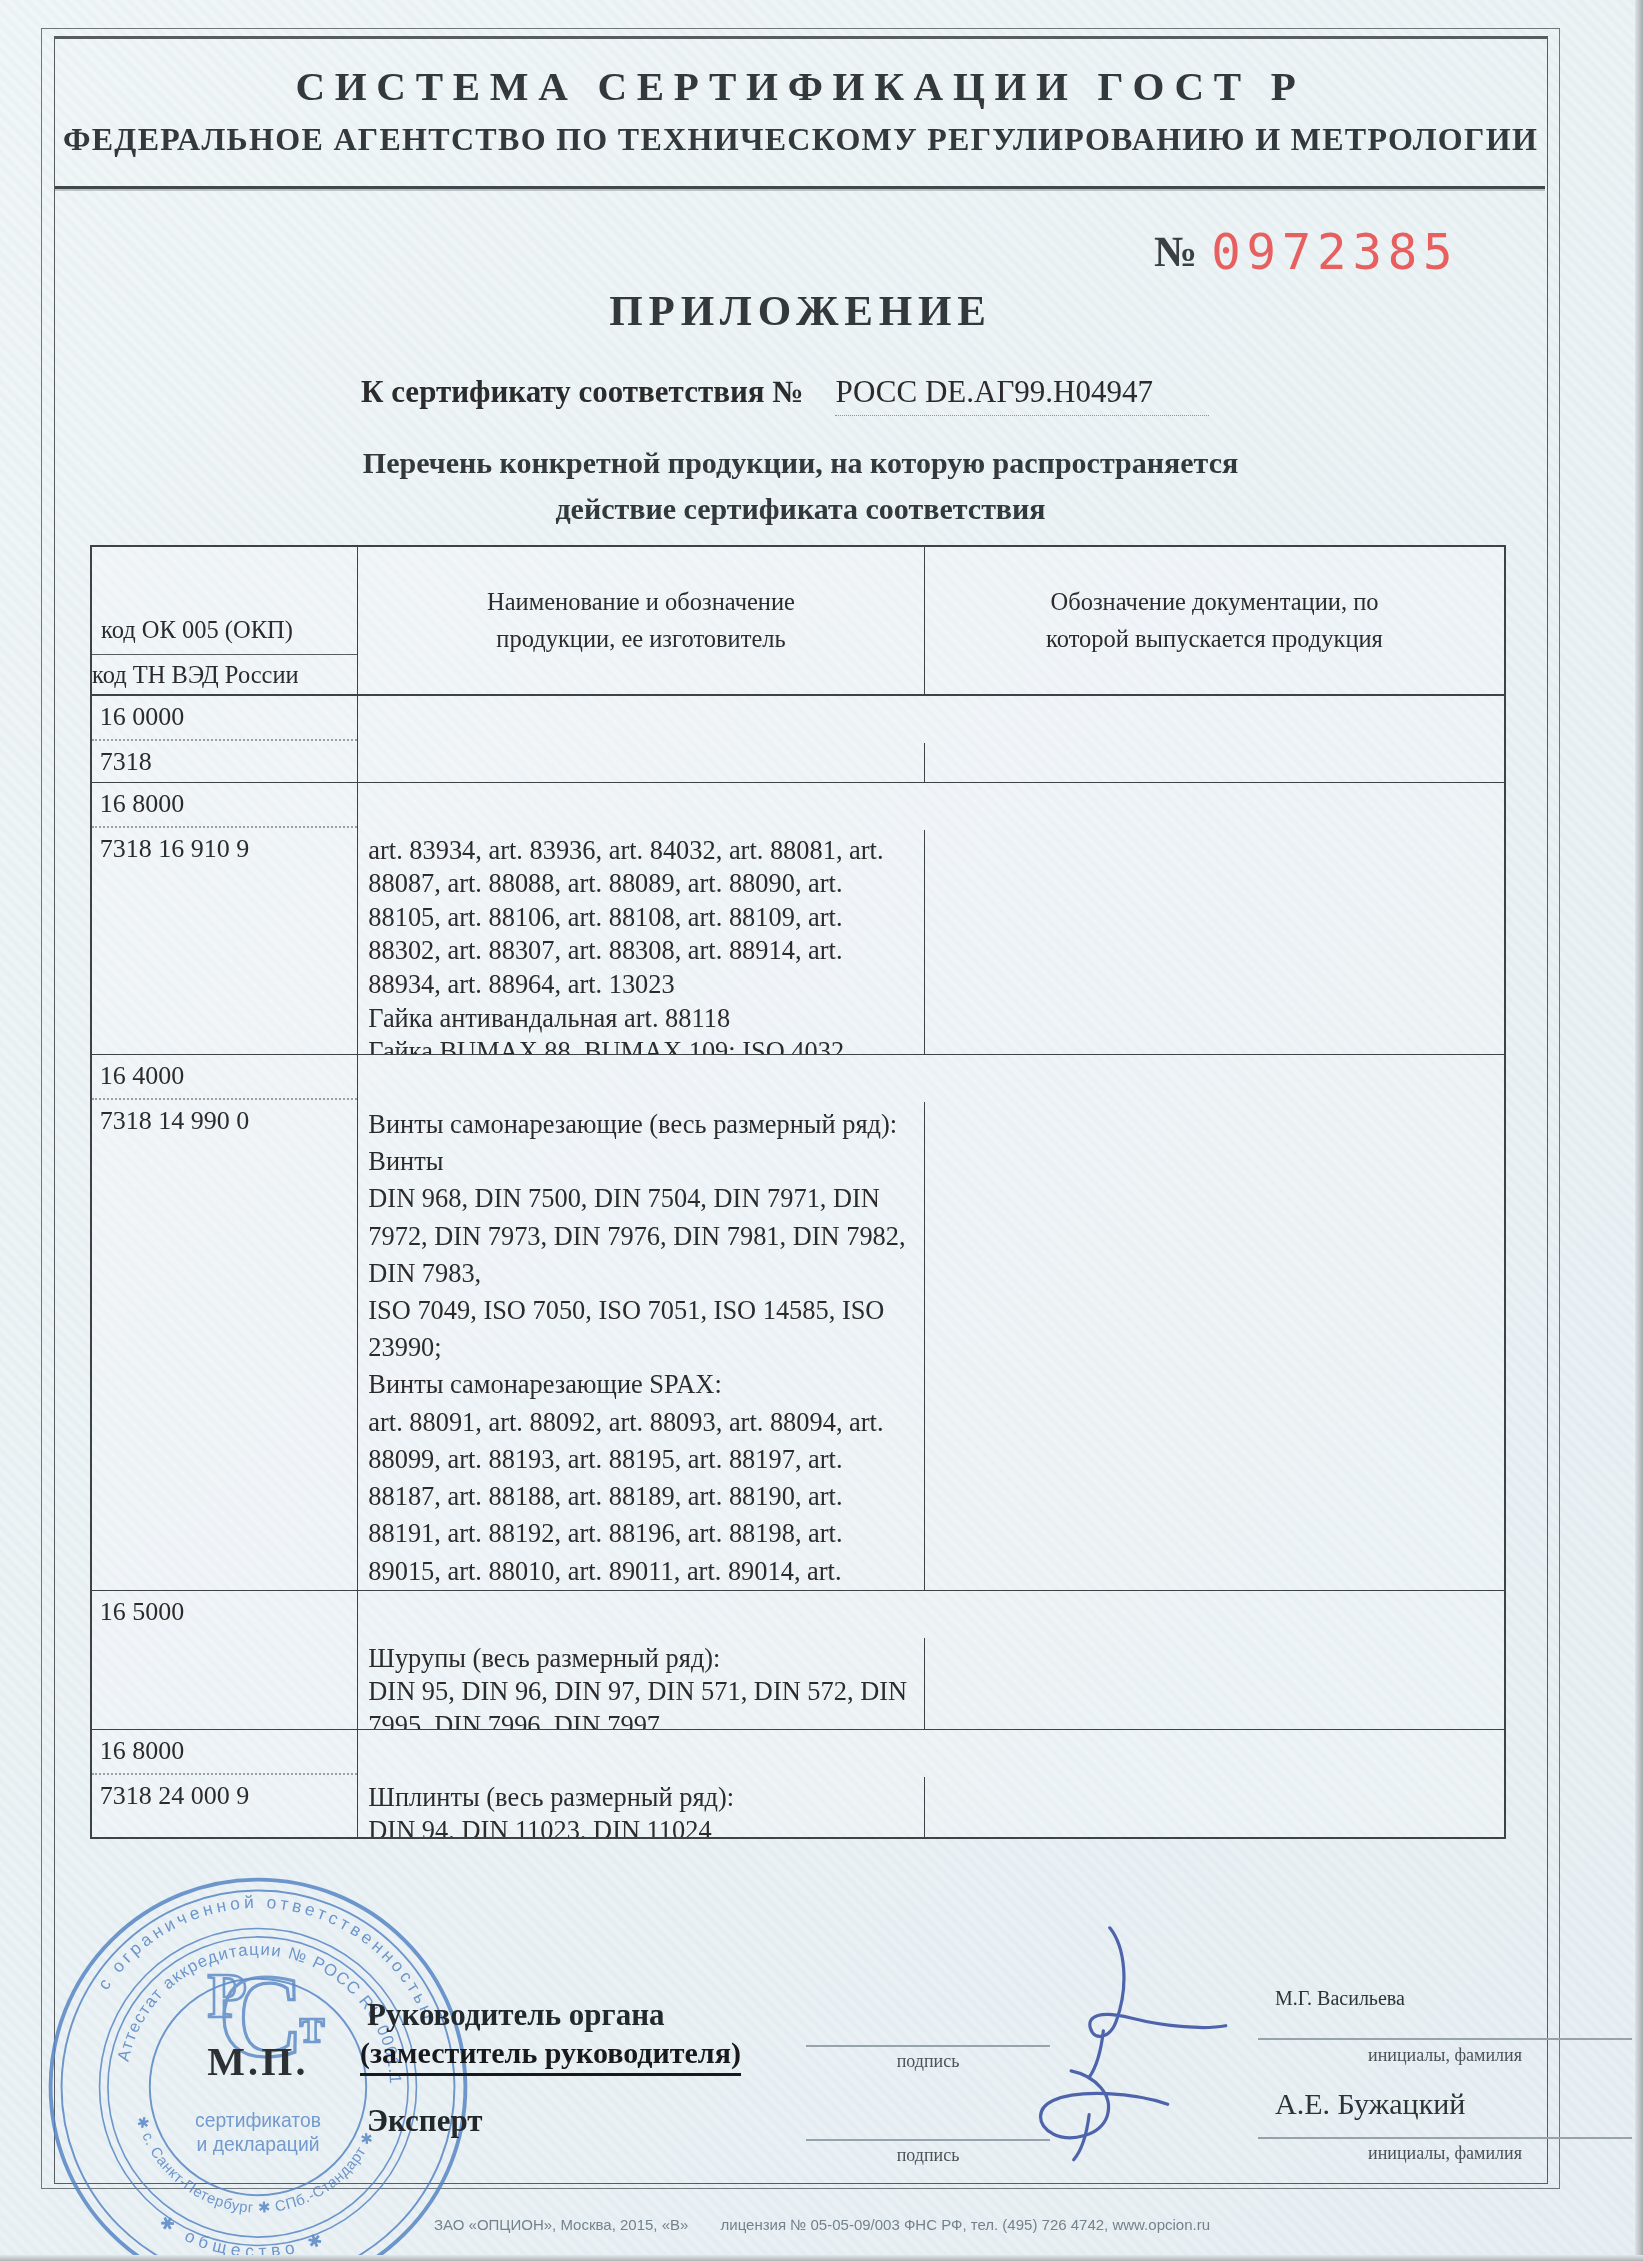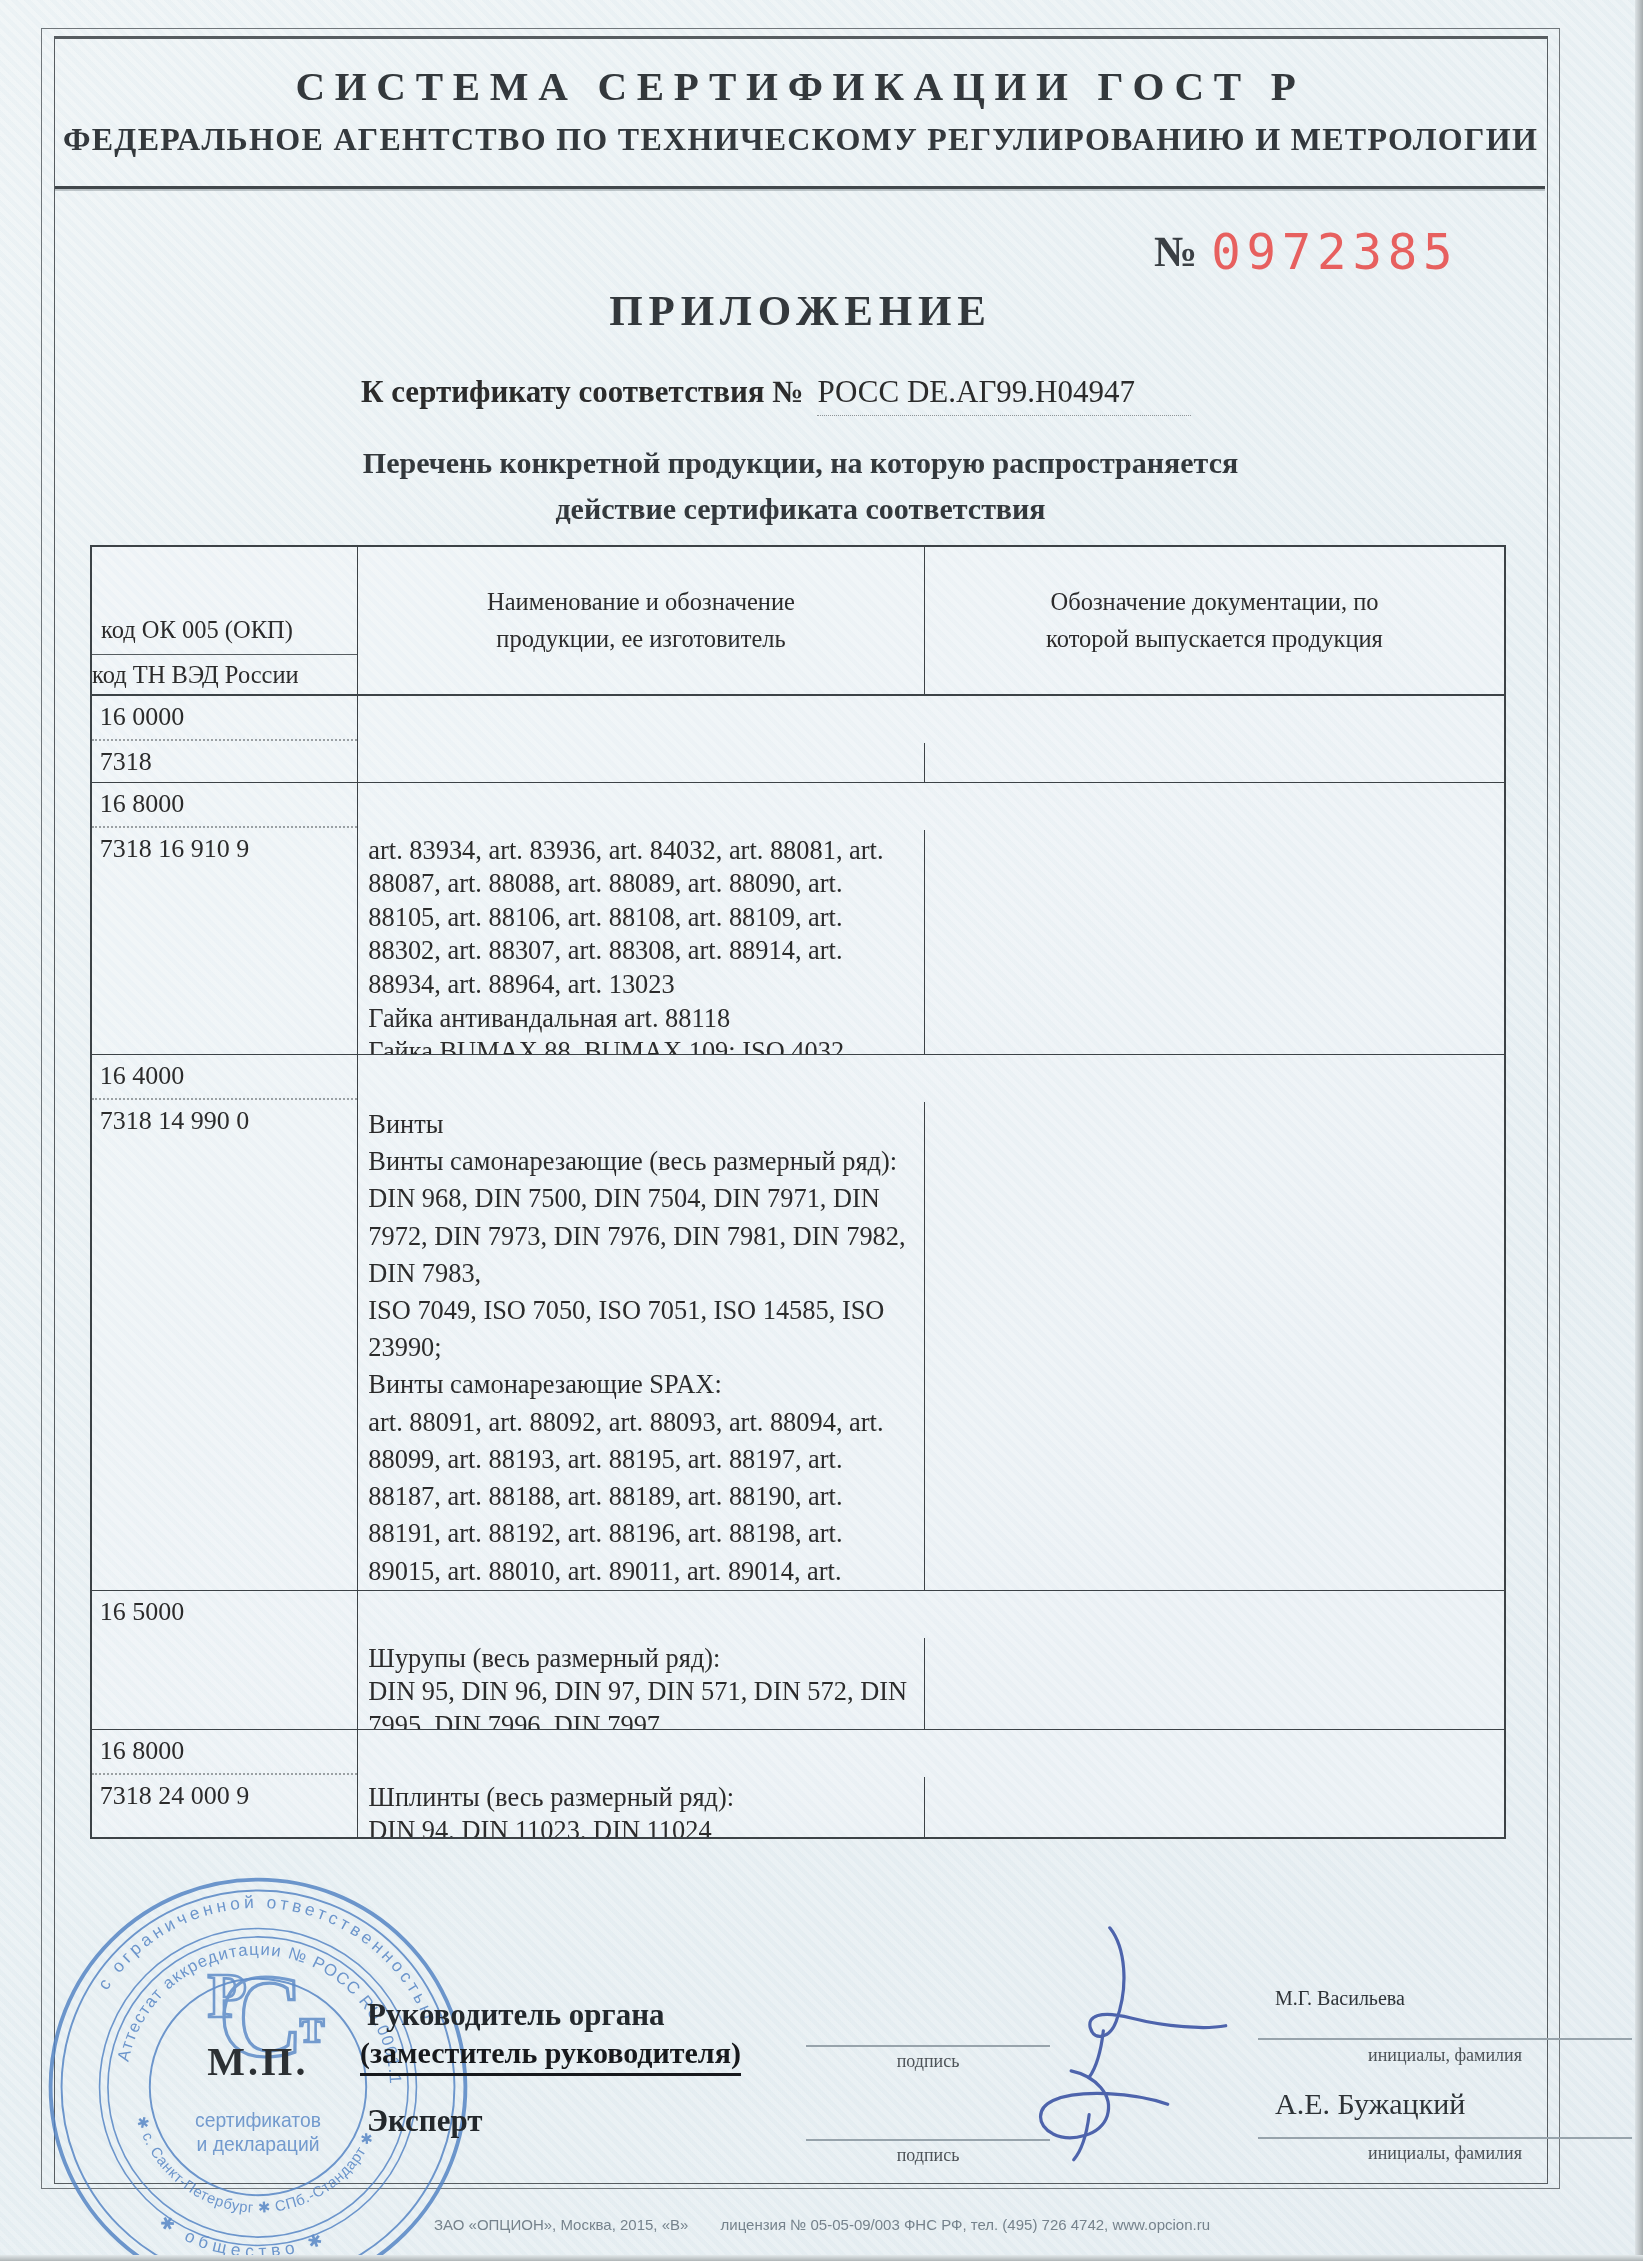--- a/index.html
+++ b/index.html
@@ -33,21 +33,21 @@
   .doc-number{position:absolute;left:1154px;top:224px;font-size:43px;white-space:nowrap;text-align:right;}
   .doc-number .no-sign{font-weight:bold;color:#3a3f44;margin-right:14px;}
   .doc-number .no-digits{font-family:"DejaVu Sans Mono", monospace;
     font-size:49px;letter-spacing:5.8px;color:#e7605f;vertical-align:-2.6px;}
 
   .title{position:absolute;left:54px;top:286px;width:1493px;text-align:center;
     font-size:43px;font-weight:bold;letter-spacing:5.8px;color:#33383c;}
 
   .cert-line{position:absolute;left:361px;top:374px;font-size:31px;white-space:nowrap;}
   .cert-line .lbl{font-weight:bold;}
-  .cert-line .val{display:inline-block;margin-left:14px;min-width:374px;
+  .cert-line .val{display:inline-block;margin-left:32px;min-width:374px;
     border-bottom:1.9px dotted #8f9598;padding-bottom:5.2px;}
 
   .subtitle1{position:absolute;left:54px;top:446px;width:1493px;text-align:center;
     font-size:30px;font-weight:bold;color:#33383c;}
   .subtitle2{position:absolute;left:54px;top:492px;width:1493px;text-align:center;
     font-size:30px;font-weight:bold;color:#33383c;}
 
   
   .tbl{position:absolute;left:90px;top:545px;width:1412px;
     border:2.6px solid #3c4246;background:rgba(250,253,255,.25);}
@@ -160,22 +160,22 @@
       </div>
       <div class="cell c3"></div>
     </div>
 
     <div class="trow r3">
       <div class="cell c1 codes">
         <div class="code-top dotted">16 4000</div>
         <div class="code-bottom">7318 14 990 0</div>
       </div>
       <div class="cell c2 namecell">
+        <p>Винты самонарезающие  (весь размерный ряд):</p>
         <p>Винты</p>
-        <p>Винты самонарезающие  (весь размерный ряд):</p>
         <p>DIN 968, DIN 7500, DIN 7504, DIN 7971, DIN 7972, DIN 7973, DIN 7976, DIN 7981, DIN 7982, DIN 7983,</p>
         <p>ISO 7049, ISO 7050, ISO 7051, ISO 14585, ISO 23990;</p>
         <p>Винты самонарезающие SPAX:</p>
         <p>art. 88091, art. 88092, art. 88093, art. 88094, art. 88099, art. 88193, art. 88195, art. 88197, art. 88187, art. 88188, art. 88189, art. 88190, art. 88191, art. 88192, art. 88196, art. 88198, art. 89015, art. 88010, art. 89011, art. 89014, art. 89018, art. 89019</p>
         <p>Винты антивандальные: art. 88110, art. 88111, art. 88112, art. 88113, art. 88114, art. 88115, art. 88116, art. 88117</p>
       </div>
       <div class="cell c3"></div>
     </div>
 
     <div class="trow r4">

